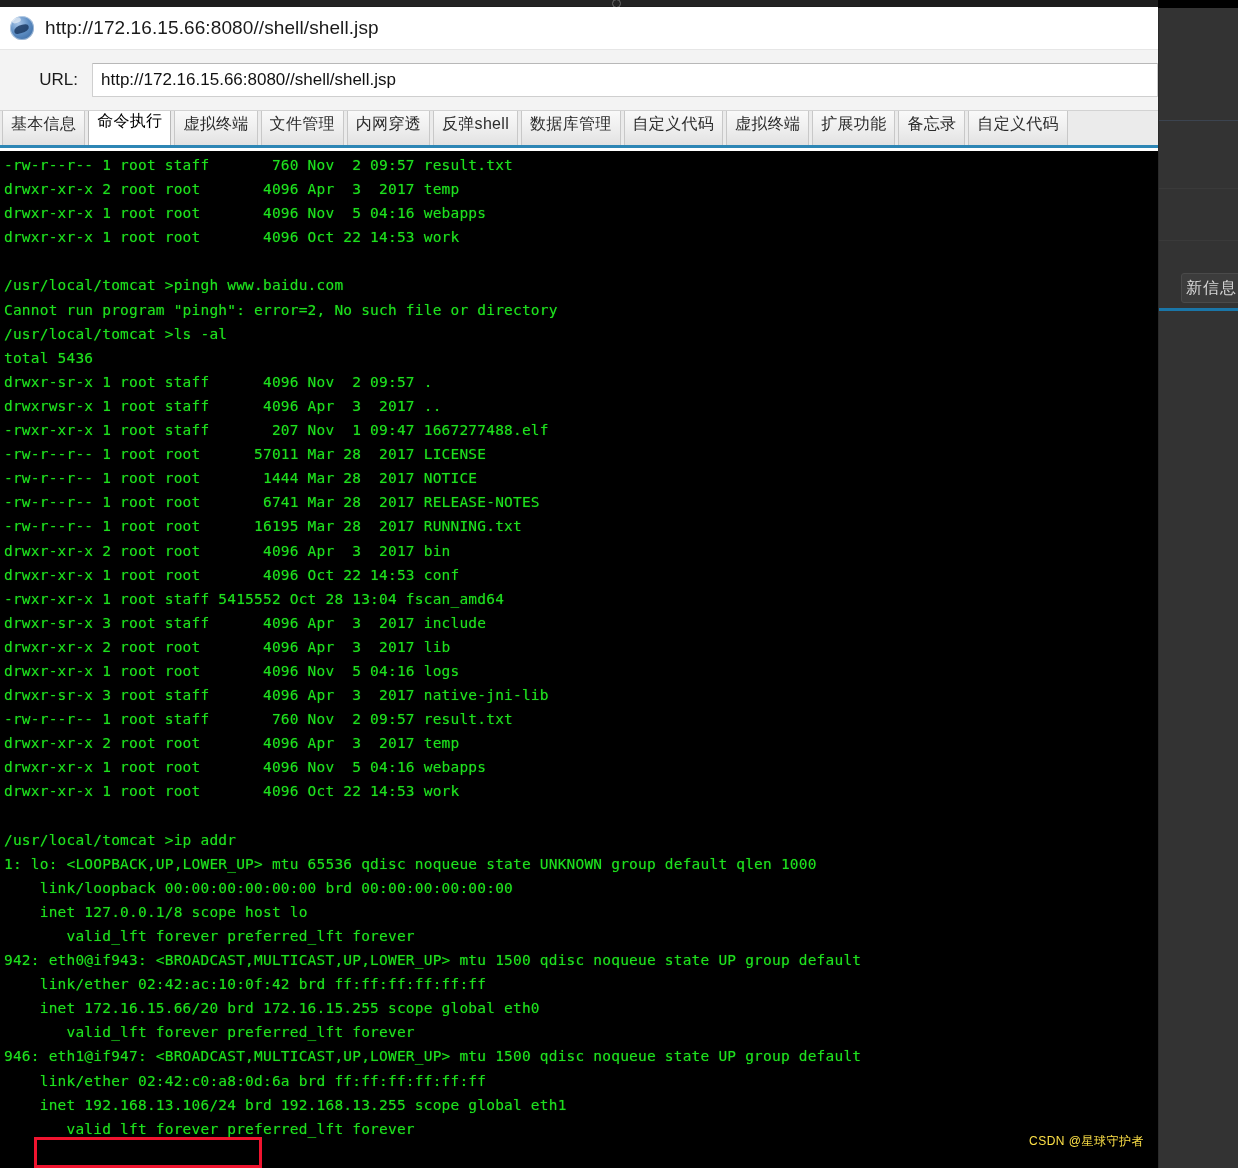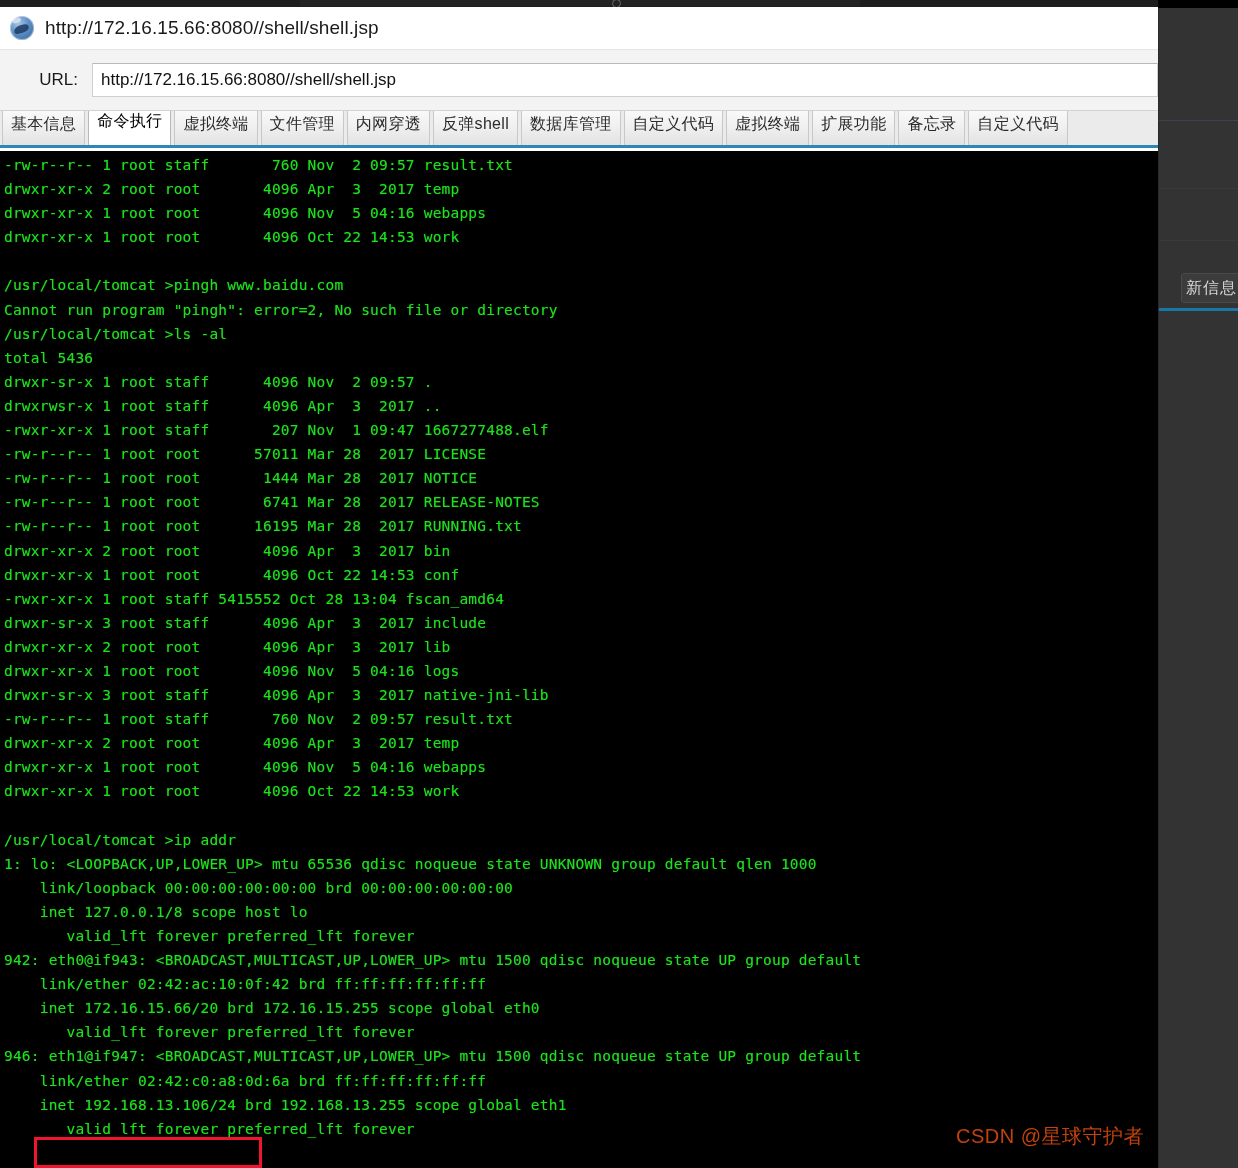--- a/index.html
+++ b/index.html
@@ -246,22 +246,22 @@
     pointer-events: none;
     box-sizing: border-box;
   }
   #hl-eth0 { left: 34px; top: 986px; width: 228px; height: 31px; }
 
   
   #watermark {
     position: absolute;
     right: 14px;
     bottom: 18px;
-    font-size: 20px;
-    color: #c2410c;
+    font-size: 12px;
+    color: #fde047;
     white-space: nowrap;
     font-family: "Liberation Sans", sans-serif;
     letter-spacing: .5px;
   }
 </style>
 </head>
 <body>
 
 <div id="screen">
 

